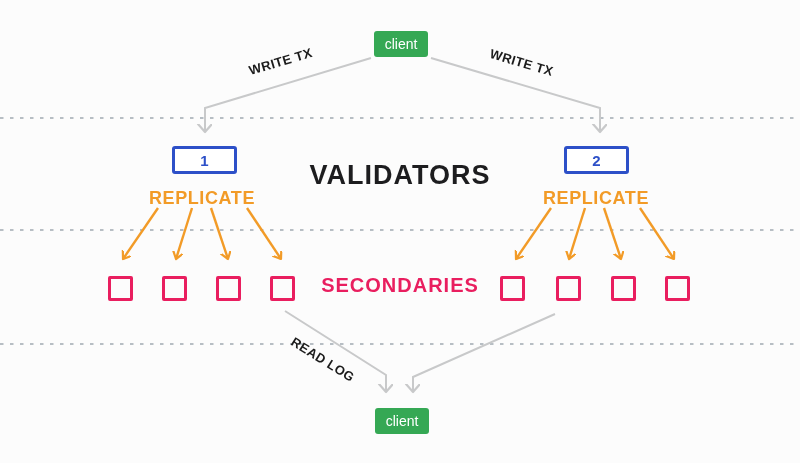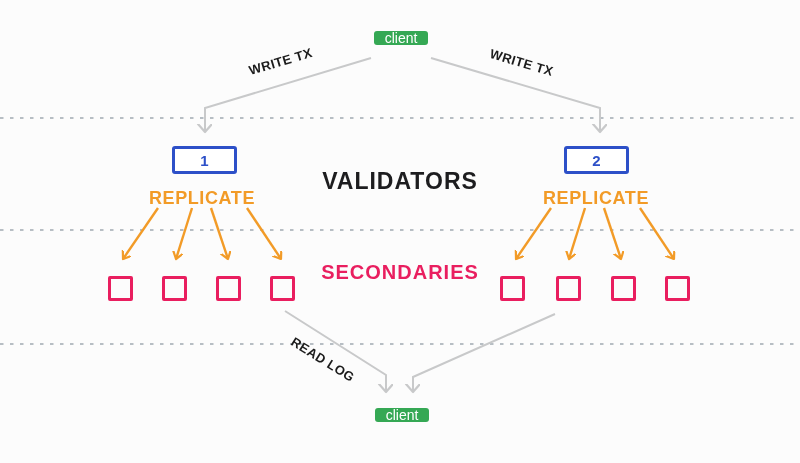--- a/index.html
+++ b/index.html
@@ -10,41 +10,41 @@
   }
   svg.lines{position:absolute;left:0;top:0;width:800px;height:463px;}
   .dash{stroke:var(--dash);stroke-width:2;stroke-dasharray:3.5 6.5;}
   .g-line{fill:none;stroke:var(--gray);stroke-width:2;}
   .o-line{fill:none;stroke:var(--orange);stroke-width:2.4;}
   .mk{fill:none;stroke-width:2.2;stroke-linecap:round;stroke-linejoin:round;}
   .mk.g{stroke:var(--gray);}
   .mk.o{stroke:var(--orange);}
 
   .client{
-    position:absolute;width:54px;height:14px;background:var(--green);
+    position:absolute;width:54px;height:26px;background:var(--green);
     color:#fff;font-size:14px;border-radius:3px;
     display:flex;align-items:center;justify-content:center;
   }
   .validator{
     position:absolute;width:59px;height:22px;background:#fff;
     border:3px solid var(--blue);border-radius:3px;color:var(--blue);
     font-weight:bold;font-size:15px;
     display:flex;align-items:center;justify-content:center;
   }
   .sq{
     position:absolute;top:276px;width:19px;height:19px;
     border:3px solid var(--pink);border-radius:2px;background:transparent;
   }
   .lbl{position:absolute;font-weight:bold;white-space:nowrap;}
   .lbl.rot{transform-origin:center;}
   .write-left {left:248px;top:54px;font-size:13px;color:var(--ink);letter-spacing:.4px;transform:rotate(-16.5deg);}
   .write-right{left:489px;top:55px;font-size:13px;color:var(--ink);letter-spacing:.4px;transform:rotate(16.5deg);}
   .read-log   {left:287px;top:352px;font-size:13px;color:var(--ink);letter-spacing:.4px;transform:rotate(32deg);}
-  .validators {left:50%;top:160px;transform:translateX(-50%);font-size:23px;color:#1d1d1f;letter-spacing:1px;margin-top:8px;}
-  .secondaries{left:50%;top:261px;transform:translateX(-50%);font-size:20px;color:var(--pink);letter-spacing:1px;}
+  .validators {left:50%;top:160px;transform:translateX(-50%);font-size:27px;color:#1d1d1f;letter-spacing:1px;}
+  .secondaries{left:50%;top:274px;transform:translateX(-50%);font-size:20px;color:var(--pink);letter-spacing:1px;}
   .replicate  {top:188px;transform:translateX(-50%);font-size:18px;color:var(--orange);letter-spacing:.6px;}
 </style>
 </head>
 <body>
 
 <div class="stage">
 
   <svg class="lines" viewBox="0 0 800 463" aria-hidden="true">
     <defs>
       <marker id="mGray" markerUnits="userSpaceOnUse" markerWidth="18" markerHeight="18" refX="8" refY="7" orient="auto">

